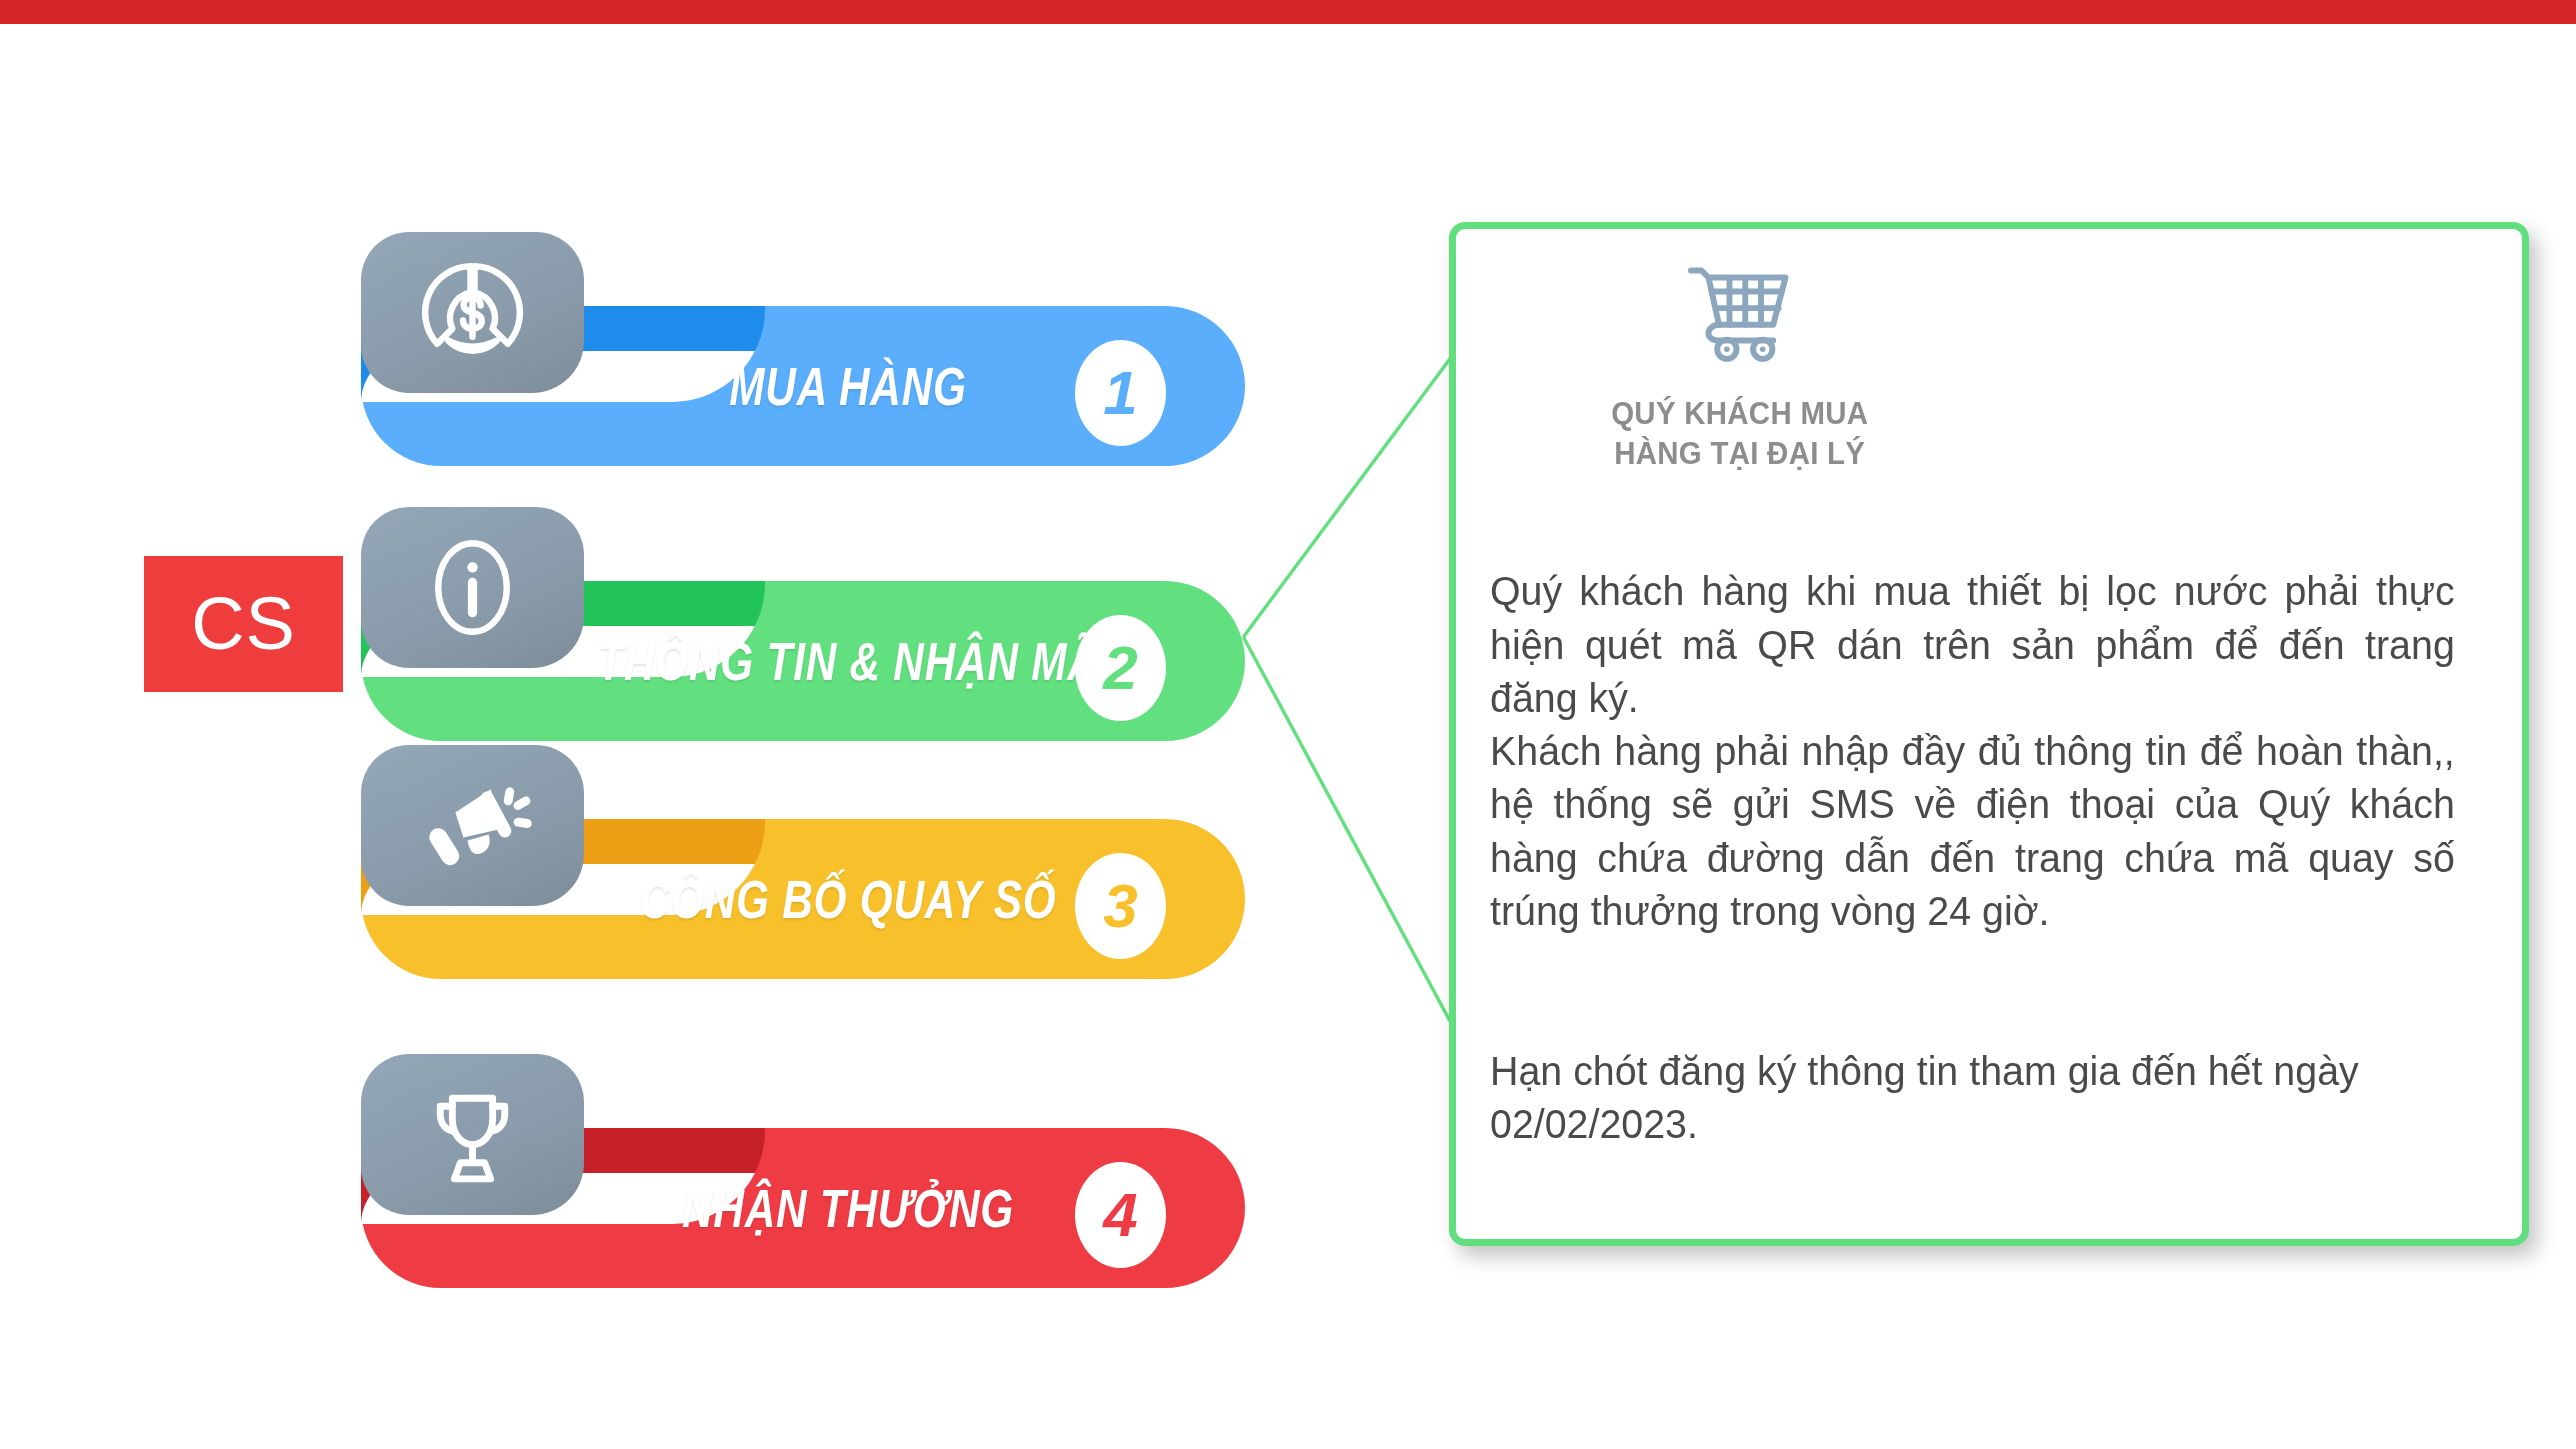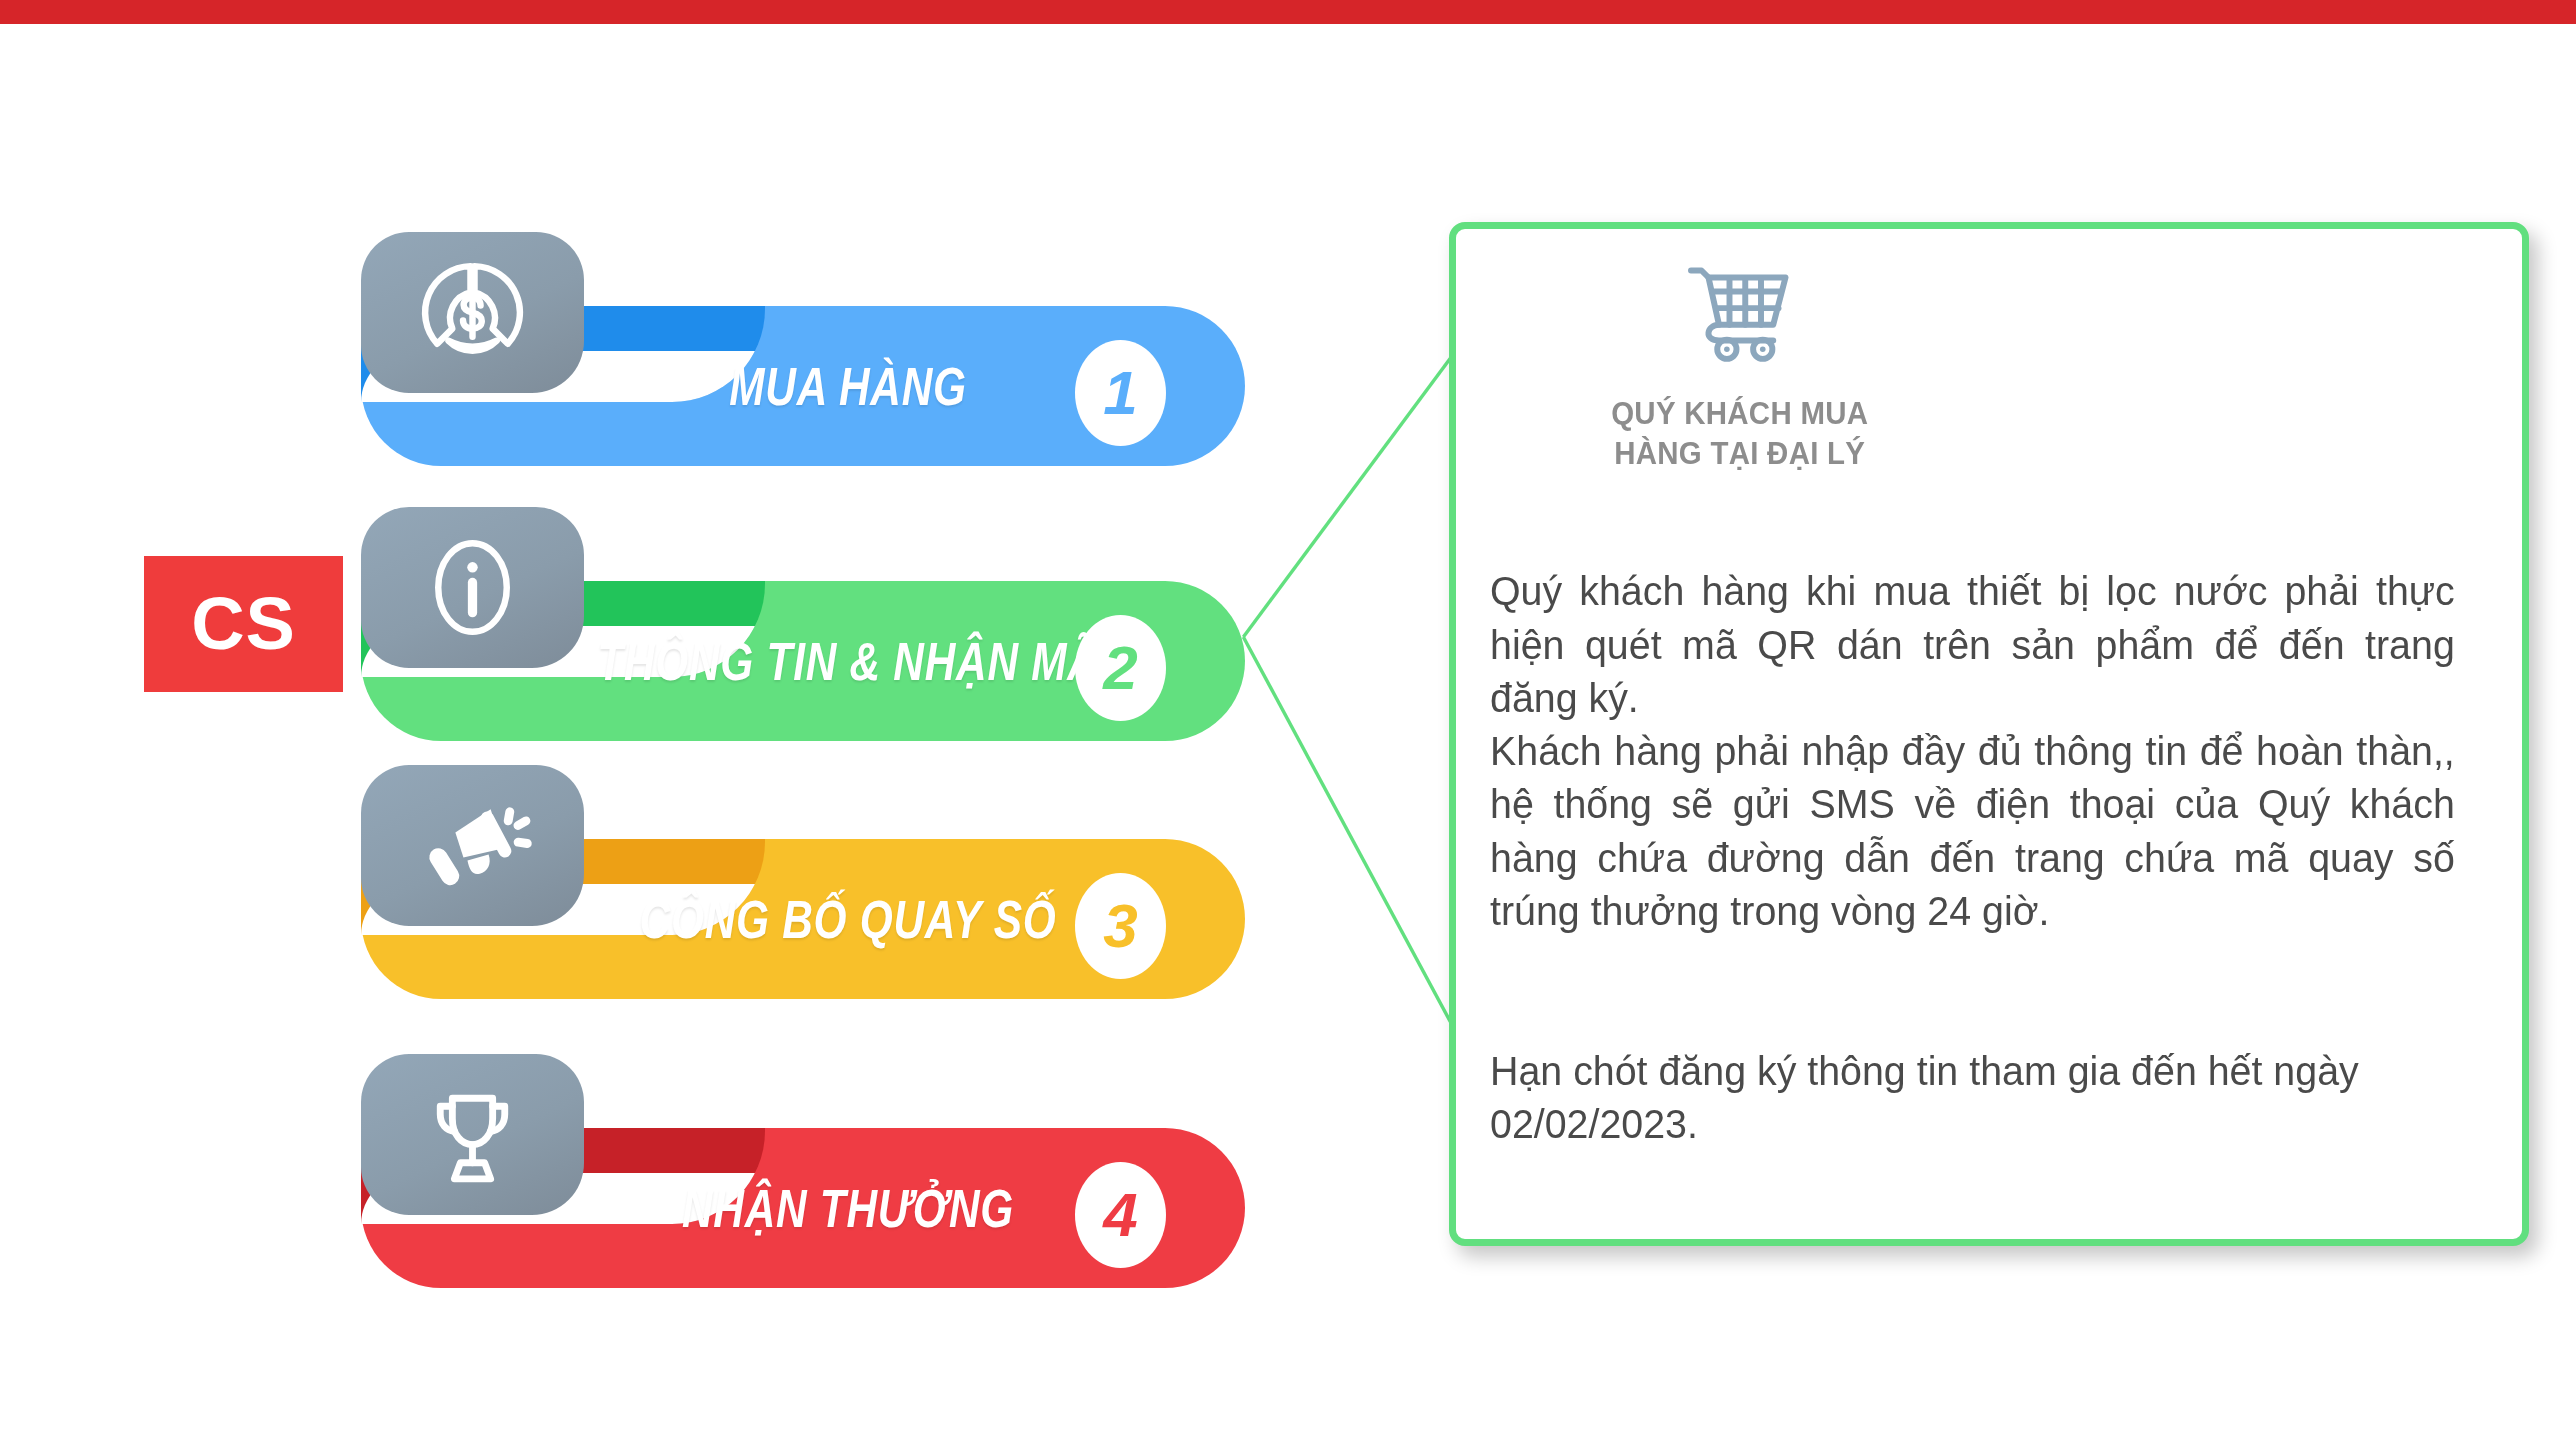--- a/index.html
+++ b/index.html
@@ -18,21 +18,21 @@
   }
 
   
   #cs-badge {
     position: absolute; left: 144px; top: 556px;
     width: 199px; height: 136px;
     background: #ef3c3c;
     display: flex; align-items: center; justify-content: center;
   }
   #cs-badge .cs-text {
-    color: #ffffff; font-size: 74px; font-weight: bold;
+    color: #ffffff; font-size: 74px; font-weight: normal;
     letter-spacing: 0.9px; line-height: 1;
   }
 
   
   .step { position: absolute; font-style: italic; }
 
   .pill {
     position: absolute; left: 0; top: 74px;
     width: 884px; height: 160px;
     border-radius: 80px;
@@ -80,21 +80,21 @@
     width: 91px; height: 106px;
     background: #ffffff; border-radius: 50%;
     display: flex; align-items: center; justify-content: center;
     font-size: 62px; font-weight: bold; line-height: 1;
     font-family: "Liberation Sans Narrow", "Liberation Sans", sans-serif;
   }
 
   
   #step1 { left: 361px; top: 232px; width: 884px; height: 240px; }
   #step2 { left: 361px; top: 507px; width: 884px; height: 240px; }
-  #step3 { left: 361px; top: 765px; width: 884px; height: 240px; padding-left: 37px; }
+  #step3 { left: 361px; top: 745px; width: 884px; height: 240px; padding-left: 37px; }
   #step4 { left: 361px; top: 1054px; width: 884px; height: 240px; }
 
   
   #connectors { position: absolute; left: 0; top: 0; width: 2576px; height: 1449px; }
 
   
   #info-panel {
     position: absolute; left: 1449px; top: 222px;
     width: 1080px; height: 1024px;
     border: 7.7px solid #61df7f;

